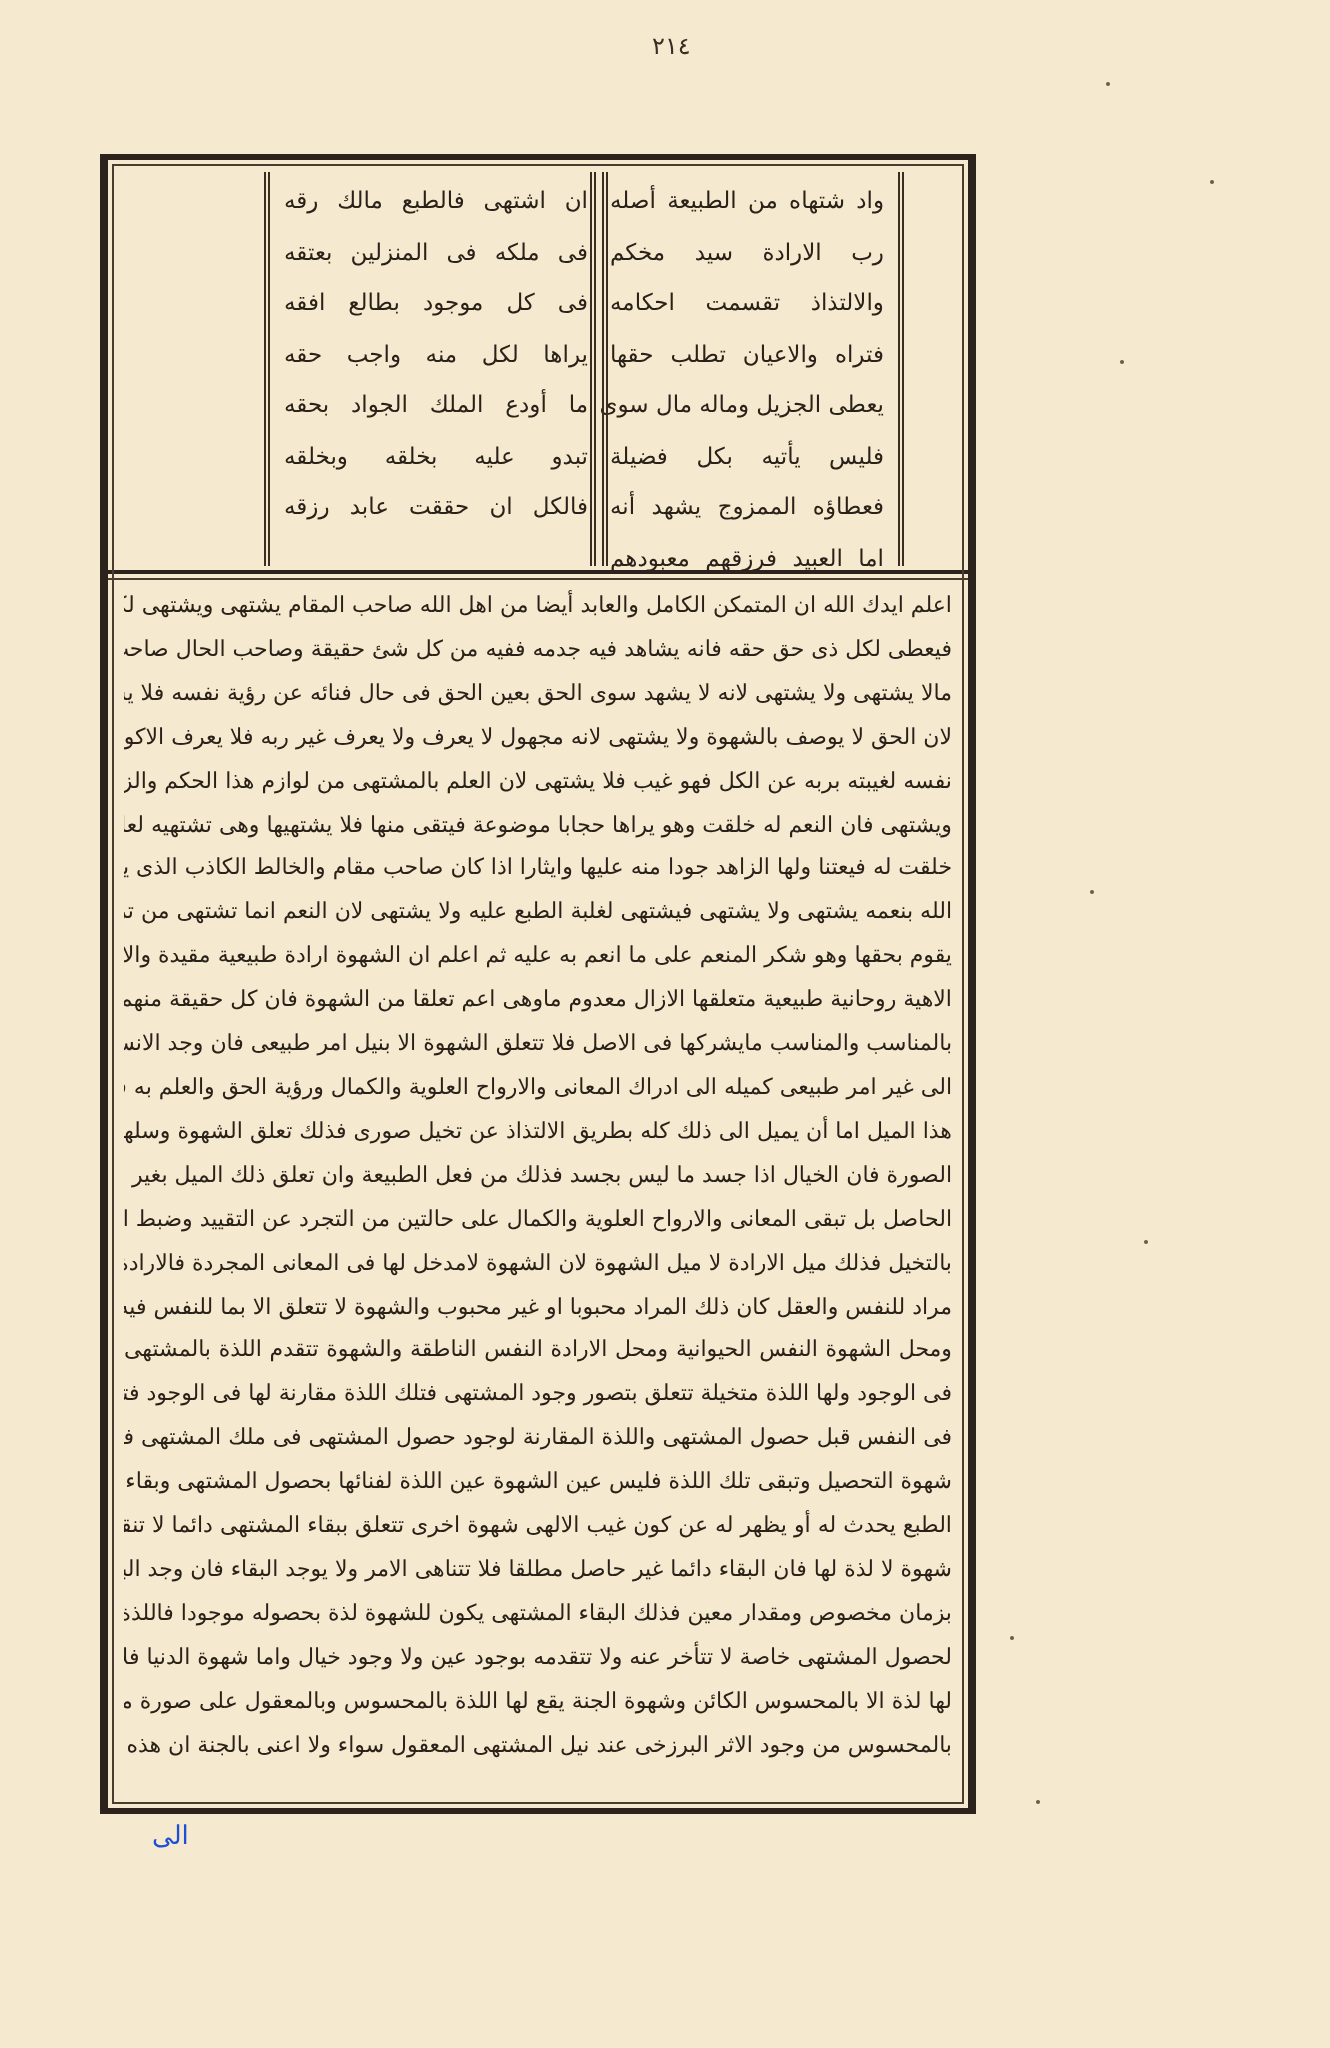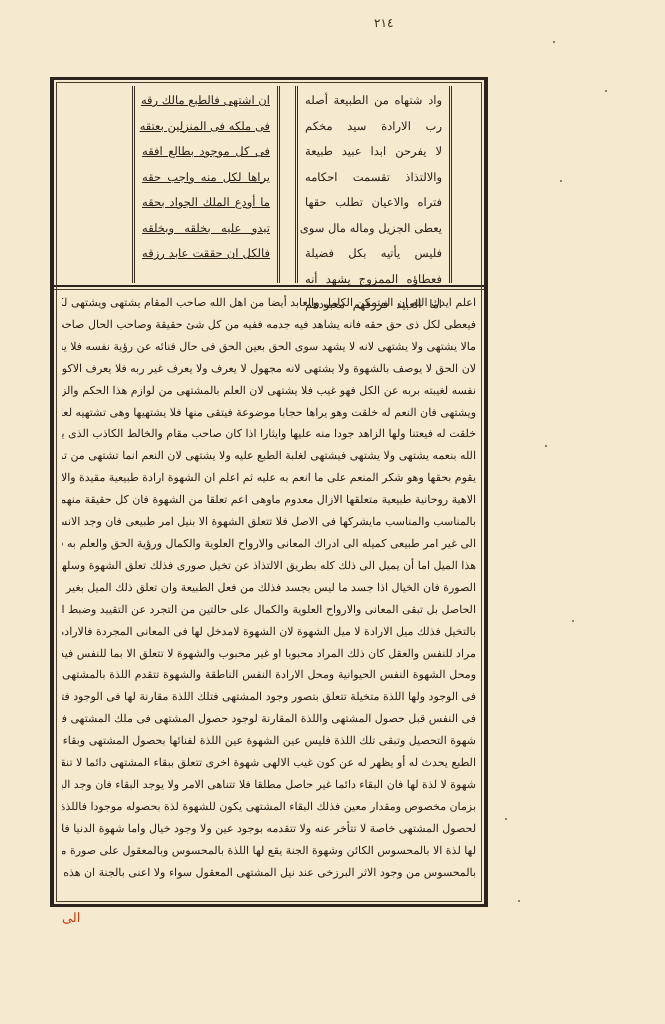--- a/index.html
+++ b/index.html
@@ -5,21 +5,21 @@
   html, body { margin: 0; padding: 0; }
   body {
     width: 665px; height: 1024px; overflow: hidden;
     background: #f5e9cf;
     position: relative;
     font-family: "DejaVu Sans", sans-serif;
     color: #2a2118;
   }
   .page-number {
     position: absolute; left: 326px; top: 16px;
-    font-size: 12px; letter-spacing: 1px; color: #3a2e22; margin-left: 48px;
+    font-size: 12px; letter-spacing: 1px; color: #3a2e22;
   }
   .outer-frame {
     position: absolute; left: 50px; top: 77px; width: 438px; height: 830px;
     border-top: 3px solid #2b231c;
     border-bottom: 3px solid #2b231c;
     border-left: 4px solid #2b231c;
     border-right: 4px solid #2b231c;
     box-sizing: border-box;
   }
   .outer-frame::after {
@@ -27,21 +27,21 @@
     border: 1px solid #4a3d30;
     pointer-events: none;
   }
   .poem-box {
     position: absolute; top: 6px; height: 197px;
     border-left: 3px double #3a2e22;
     border-right: 3px double #3a2e22;
     box-sizing: border-box;
   }
   .poem-box.right { left: 241px; width: 157px; }
-  .poem-box.left { left: 78px; width: 148px; text-decoration: underline; }
+  .poem-box.left { left: 78px; width: 172px; }
   .hemistich {
     direction: rtl; text-align: justify; text-align-last: justify;
     font-family: "DejaVu Serif", serif;
     font-size: 11.5px; line-height: 21.5px; white-space: nowrap;
     padding: 4px 7px 0 7px; overflow: hidden;
   }
   .divider {
     position: absolute; left: 0; right: 0; top: 205px;
     border-top: 2px solid #2b231c;
   }
@@ -53,37 +53,36 @@
     position: absolute; left: 8px; right: 8px; top: 212px;
     direction: rtl;
     font-family: "DejaVu Serif", serif;
     font-size: 11px; line-height: 21.9px;
   }
   .body-line {
     display: block; white-space: nowrap; overflow: hidden;
     text-align: justify; text-align-last: justify;
   }
   .catchword {
-    position: absolute; left: 62px; top: 910px;
+    position: absolute; left: 76px; top: 910px;
     direction: rtl; font-family: "DejaVu Serif", serif; font-size: 13px;
-    color: #c2410c;
+    color: #1d4ed8;
   }
   .speck { position: absolute; width: 2px; height: 2px; background: #6b5a45; border-radius: 50%; }
 </style>
 </head>
 <body>
 
 <div class="page-number">٢١٤</div>
 
 <div class="outer-frame">
 
   <div class="poem-box right">
     <div class="hemistich">واد شتهاه من الطبيعة أصله</div>
     <div class="hemistich">رب الارادة سيد مخكم</div>
-    <div class="hemistich">لا يفرحن ابدا عبيد طبيعة</div>
     <div class="hemistich">والالتذاذ تقسمت احكامه</div>
     <div class="hemistich">فتراه والاعيان تطلب حقها</div>
     <div class="hemistich">يعطى الجزيل وماله مال سوى</div>
     <div class="hemistich">فليس يأتيه بكل فضيلة</div>
     <div class="hemistich">فعطاؤه الممزوج يشهد أنه</div>
     <div class="hemistich">اما العبيد فرزقهم معبودهم</div>
   </div>
 
   <div class="poem-box left">
     <div class="hemistich">ان اشتهى فالطبع مالك رقه</div>

